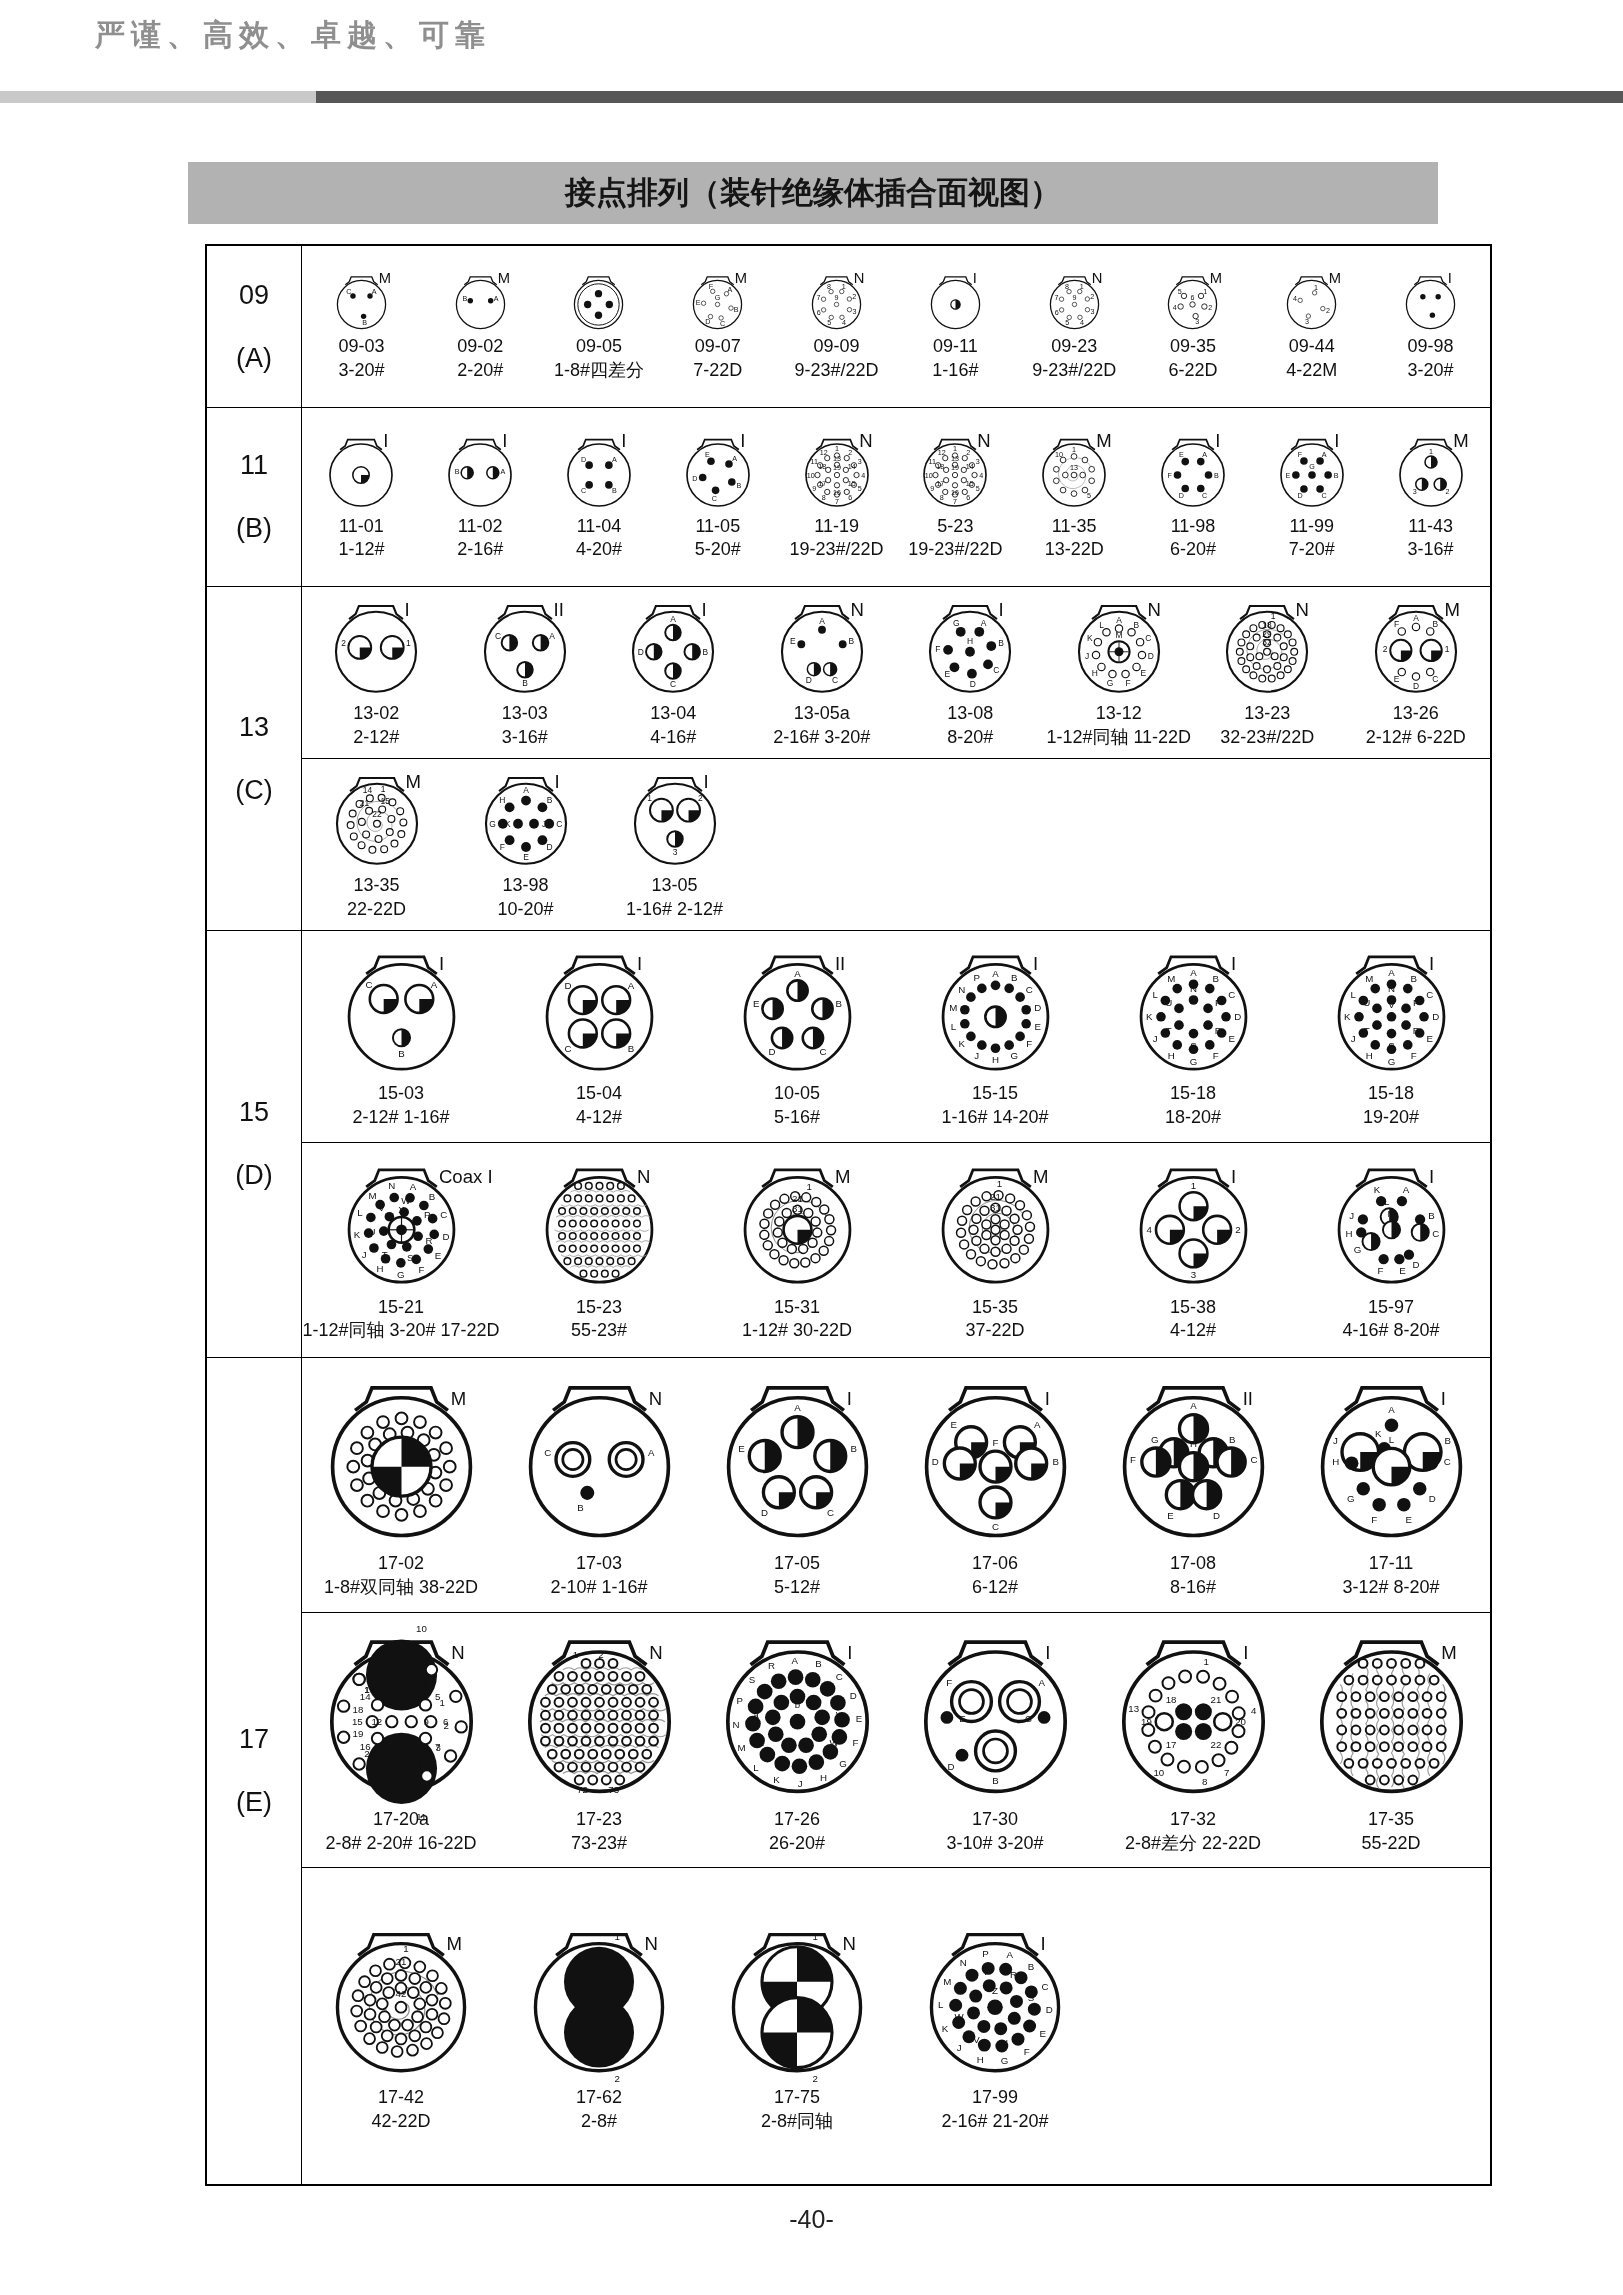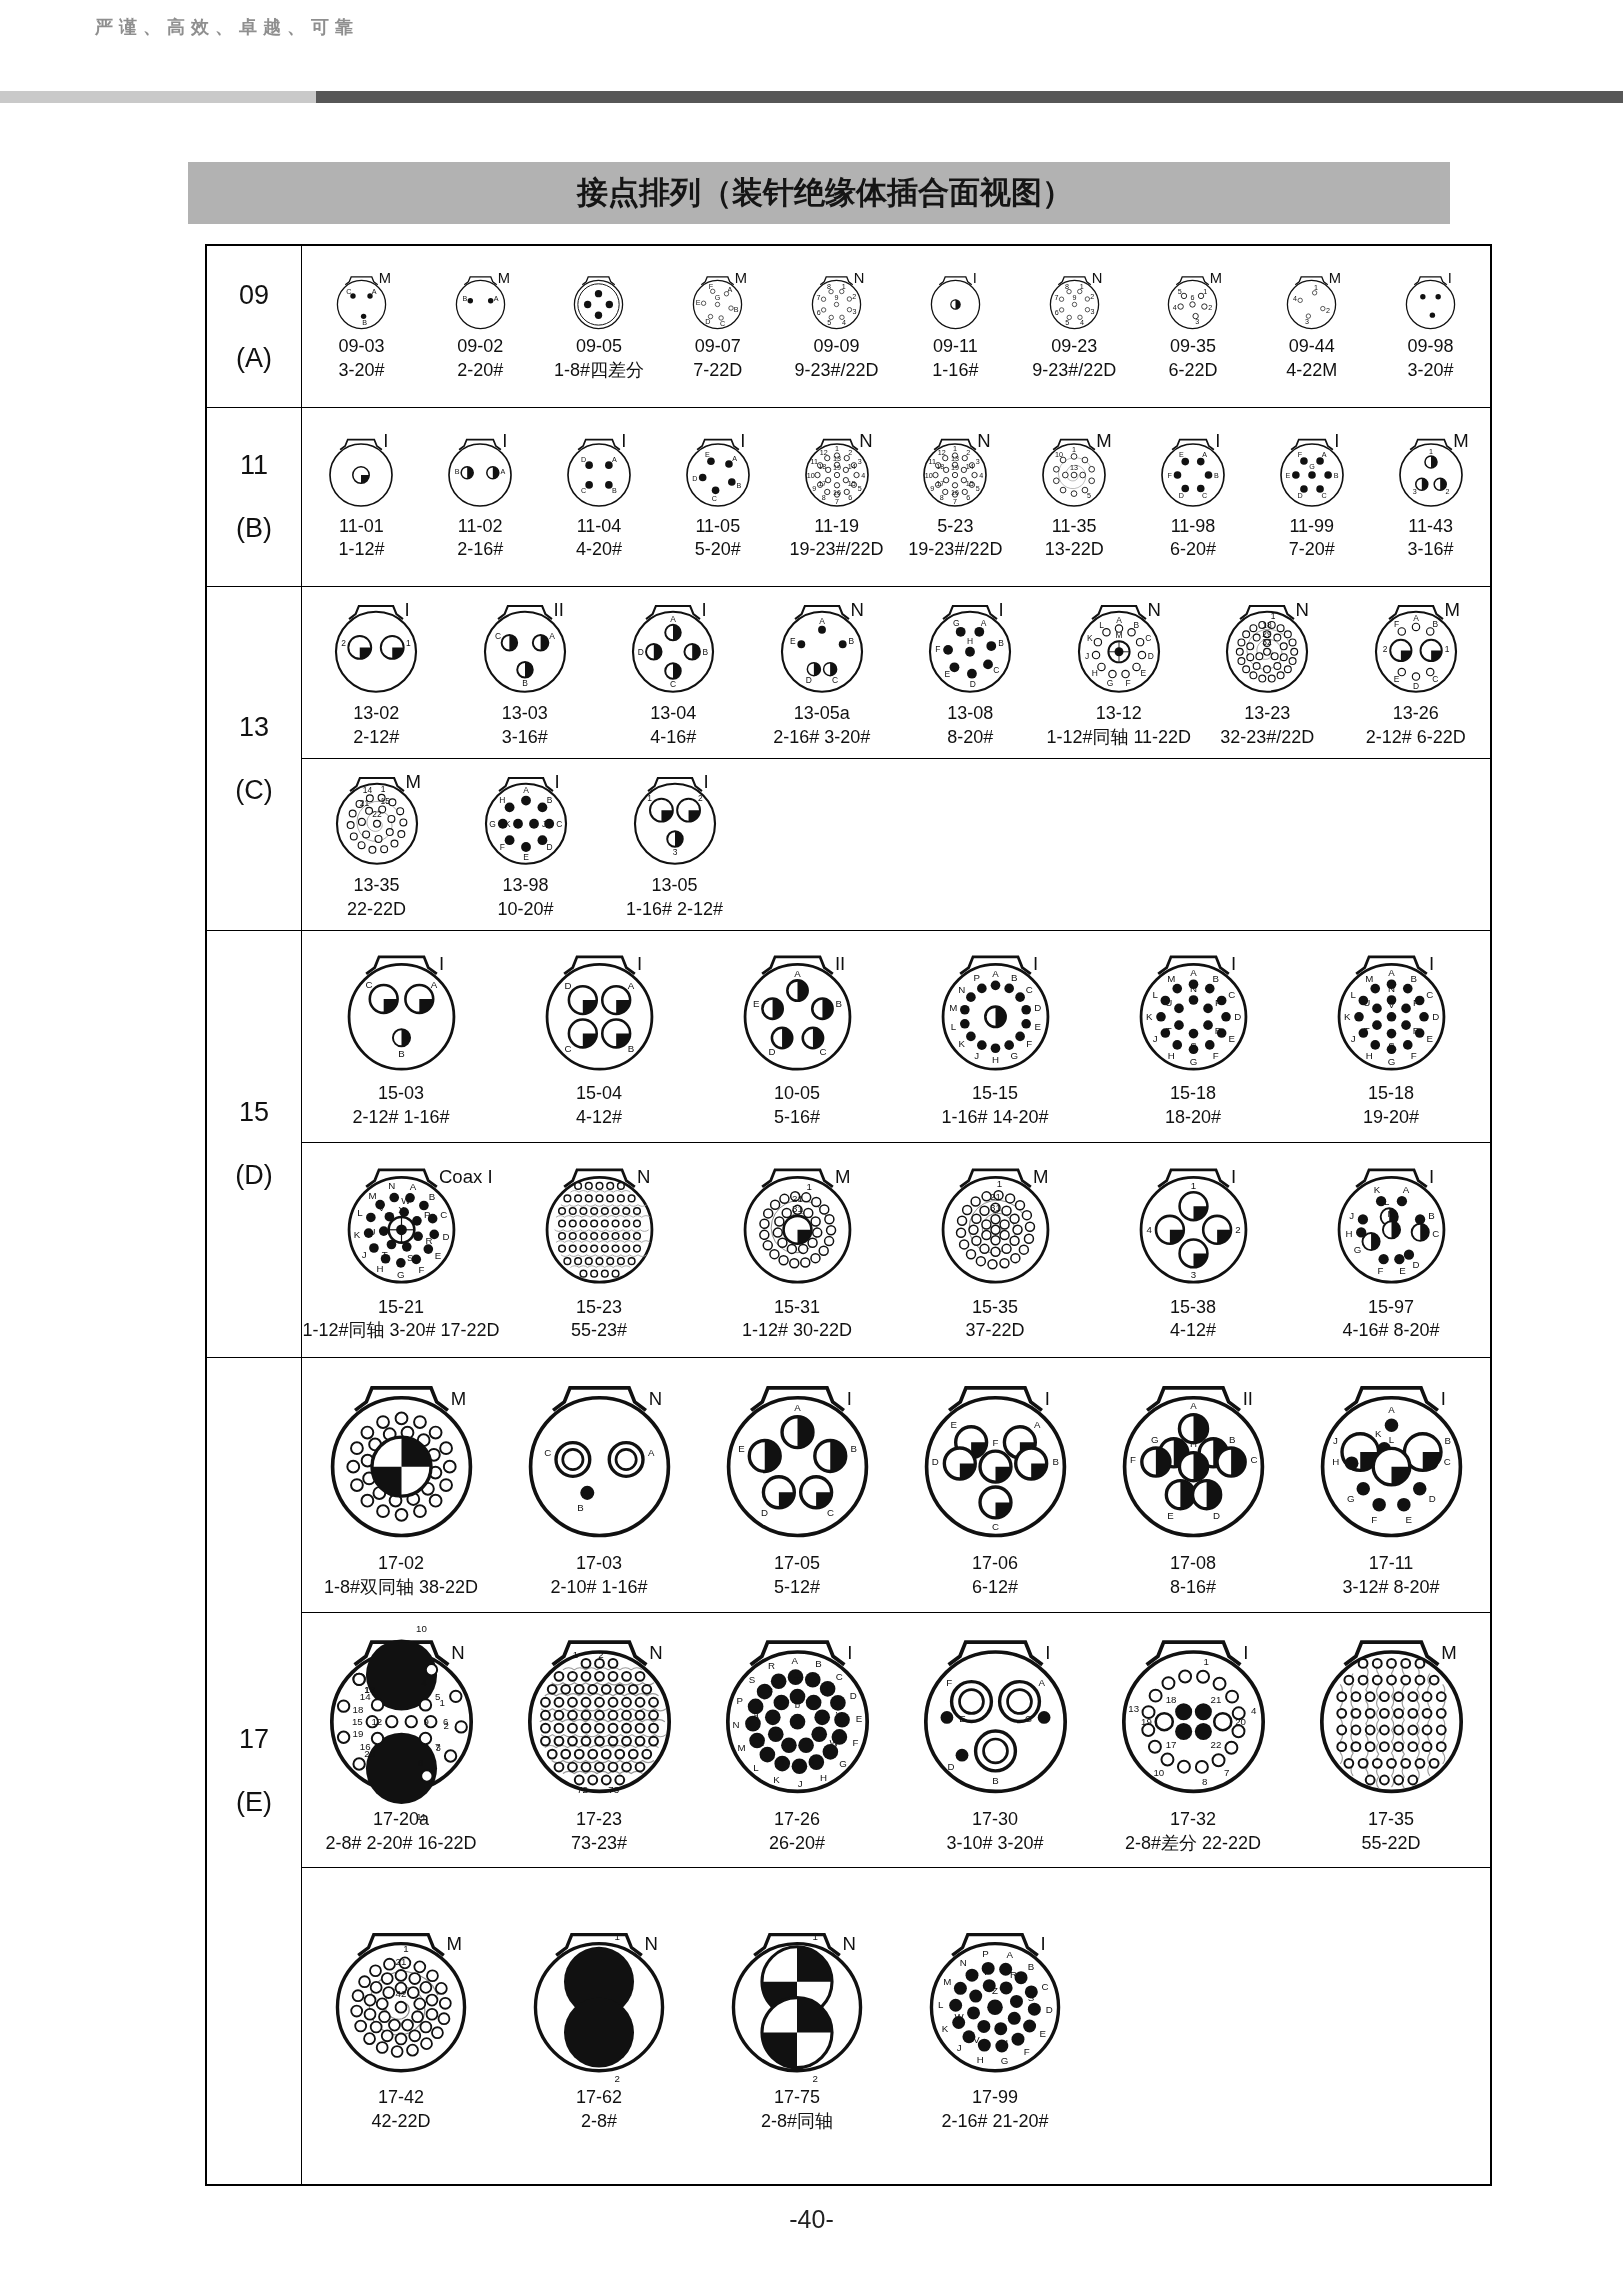--- a/index.html
+++ b/index.html
@@ -1,18 +1,18 @@
 <!DOCTYPE html>
 <html style="font-size:13.5px"><head>
 <meta charset="utf-8">
 <style>
   html,body{margin:0;padding:0;background:#fff;}
   .page{position:relative;width:1623px;height:2295px;background:#ffffff;
         font-family:"Liberation Sans","DejaVu Sans",sans-serif;color:#111;overflow:hidden;}
-  .motto{position:absolute;left:95px;top:15px;font-size:18px;font-weight:bold;
+  .motto{position:absolute;left:95px;top:15px;font-size:30px;font-weight:bold;
          color:#8f8f8f;letter-spacing:6px;text-align:right;}
   .rule{position:absolute;left:0;top:91px;width:1623px;height:12px;}
   .rule-light{position:absolute;left:0;top:0;width:316px;height:12px;}
   .rule-dark{position:absolute;left:316px;top:0;width:1307px;height:12px;}
   .title-bar{position:absolute;left:188px;top:162px;width:1250px;height:62px;
              display:flex;align-items:center;justify-content:center;
              font-size:31px;font-weight:bold;color:#151515;}
   .ctable{position:absolute;left:169px;top:244px;width:1287px;border:2.1px solid #000;
           box-sizing:border-box;background:#fff;margin-left:36px;}
   .trow{display:flex;}
@@ -34,21 +34,21 @@
 </style>
 </head>
 <body>
 
 <div class="page">
   <div class="motto" style="color: rgb(143, 143, 143);">严谨、高效、卓越、可靠</div>
   <div class="rule">
     <span class="rule-light" style="background: rgb(201, 201, 201);"></span>
     <span class="rule-dark" style="background: rgb(87, 87, 87);"></span>
   </div>
-  <div class="title-bar" style="background: rgb(178, 178, 178); padding-left: 12px;">接点排列（装针绝缘体插合面视图）</div>
+  <div class="title-bar" style="background: rgb(178, 178, 178);">接点排列（装针绝缘体插合面视图）</div>
   <div class="ctable" id="ctable">
       <div class="trow">
         <div class="row-label">
           <div>09</div>
           <div>(A)</div>
         </div>
         <div class="row-content">
           <div class="sub" style="height: 161px;">
             <div class="cell" style="width: 119px; height: 161px;">
               <svg width="59" height="63" viewBox="-60 -68 120 128">

